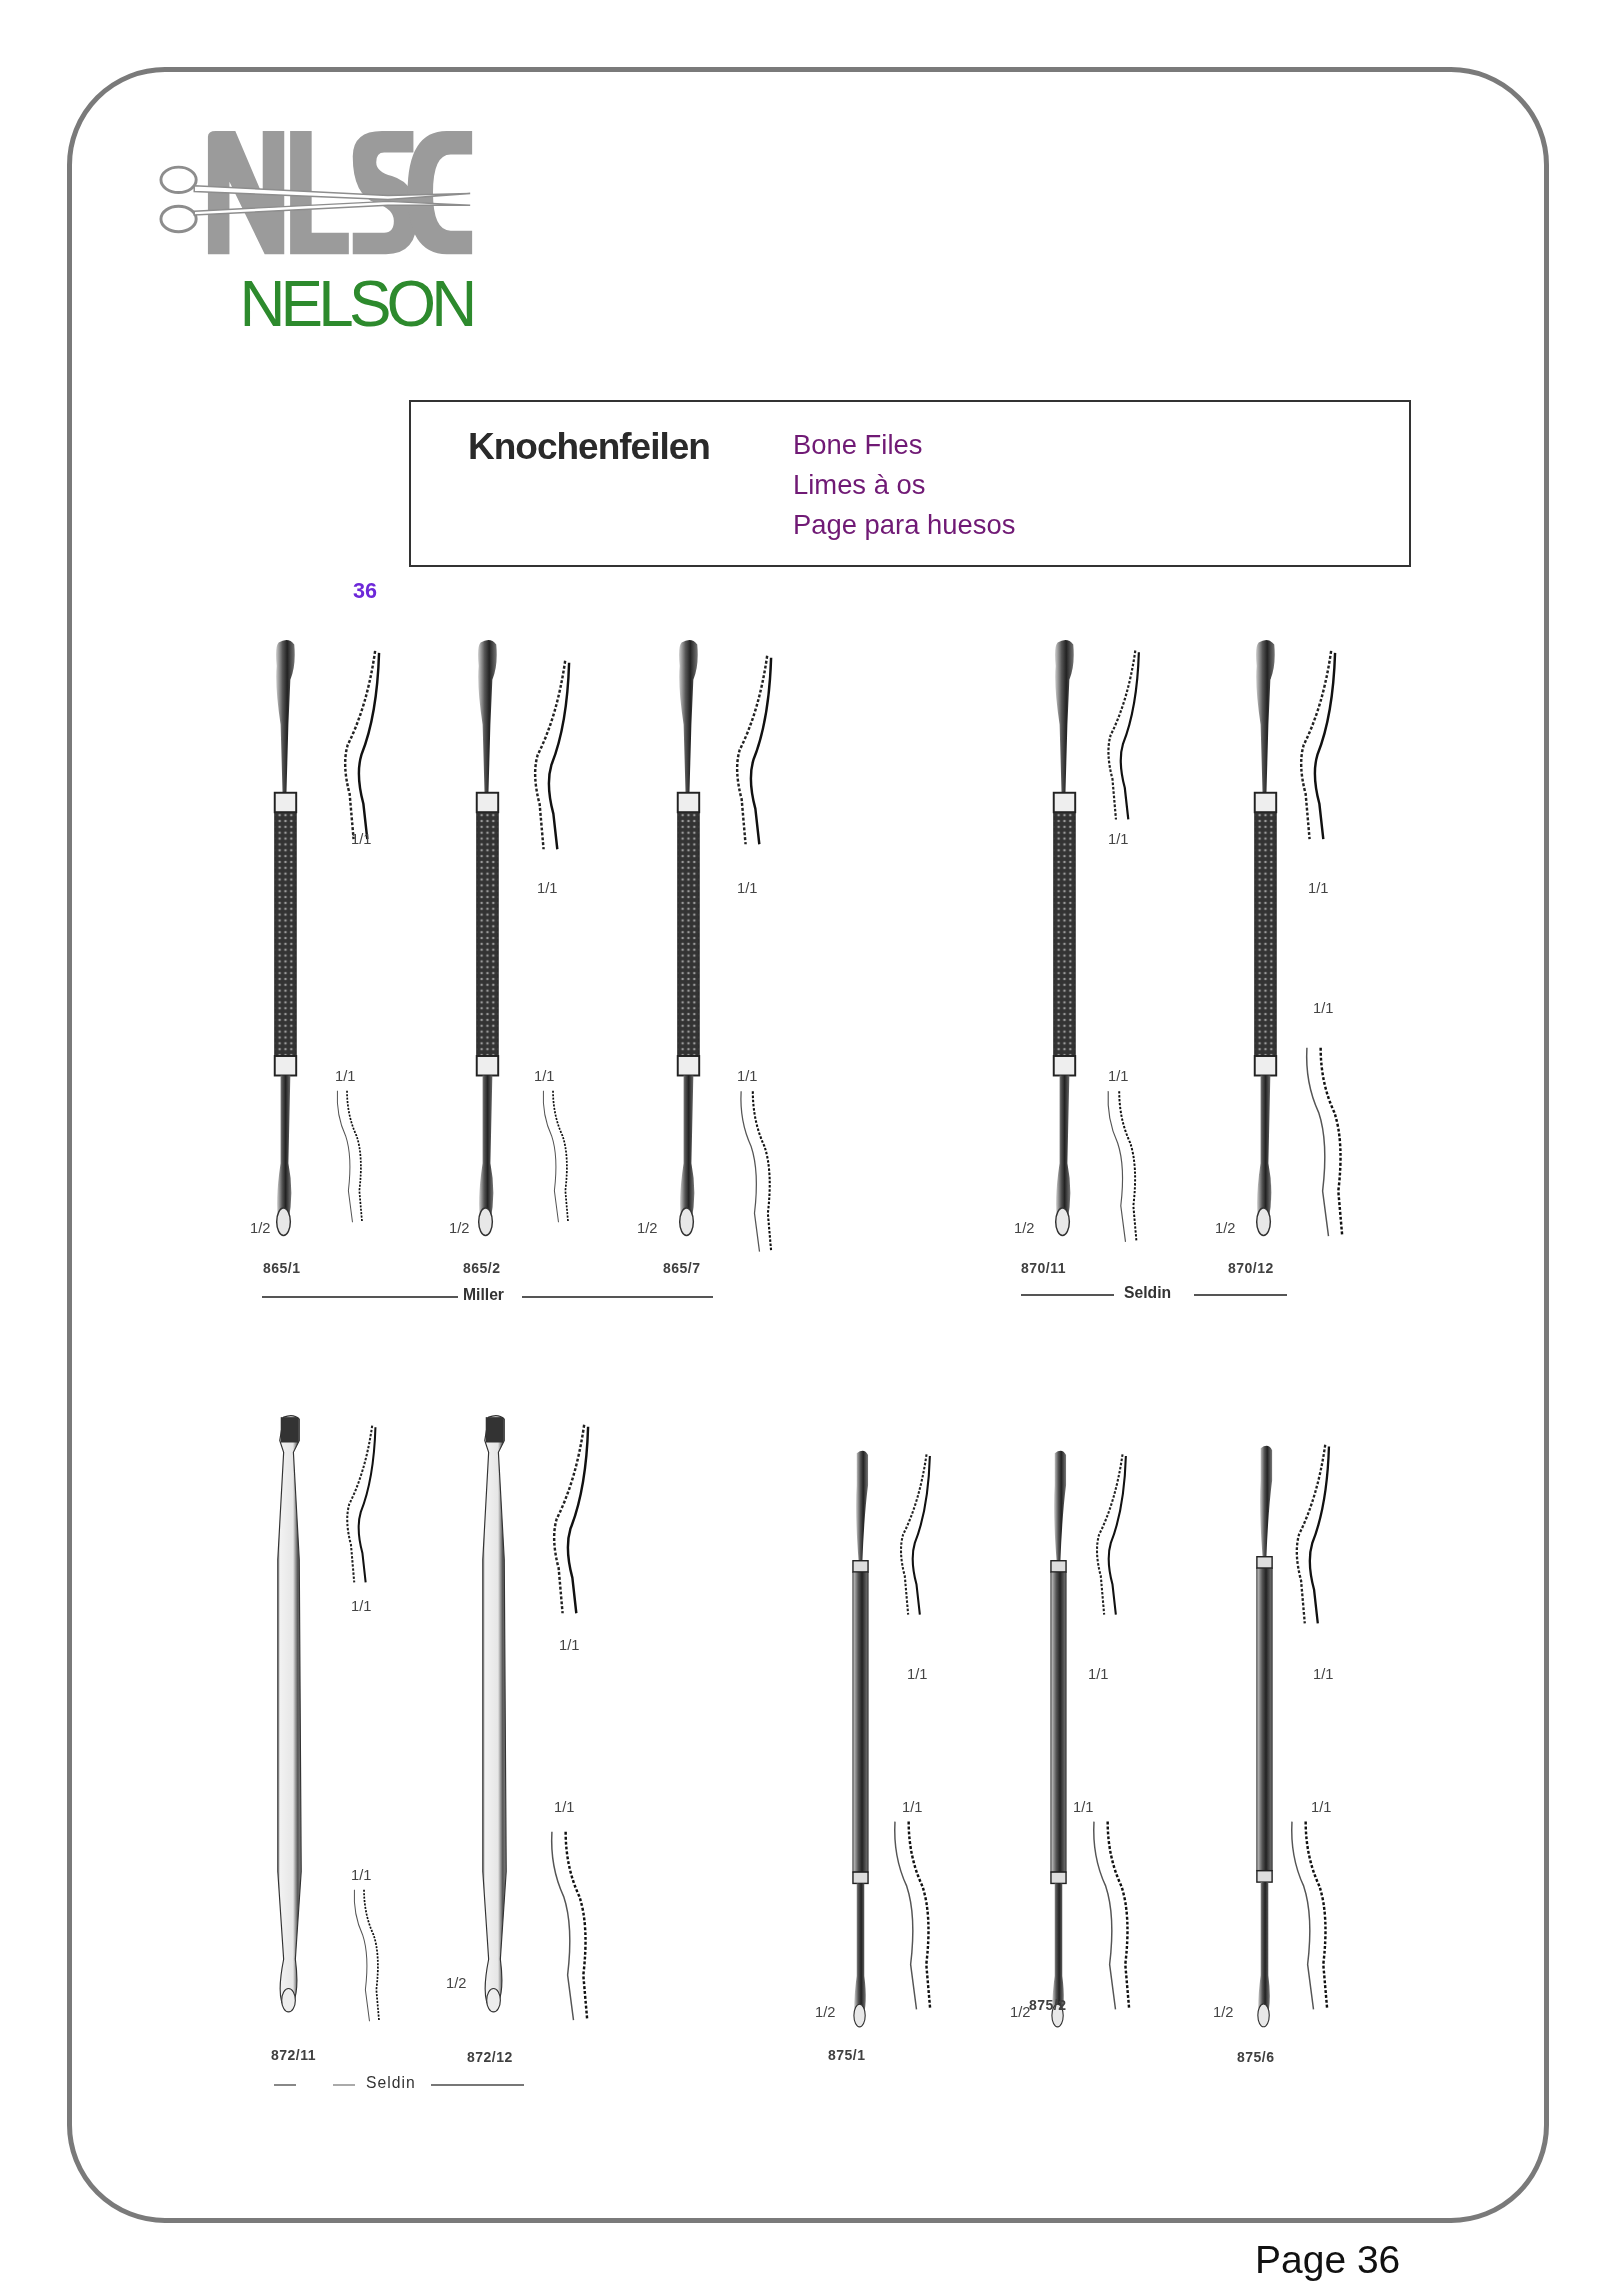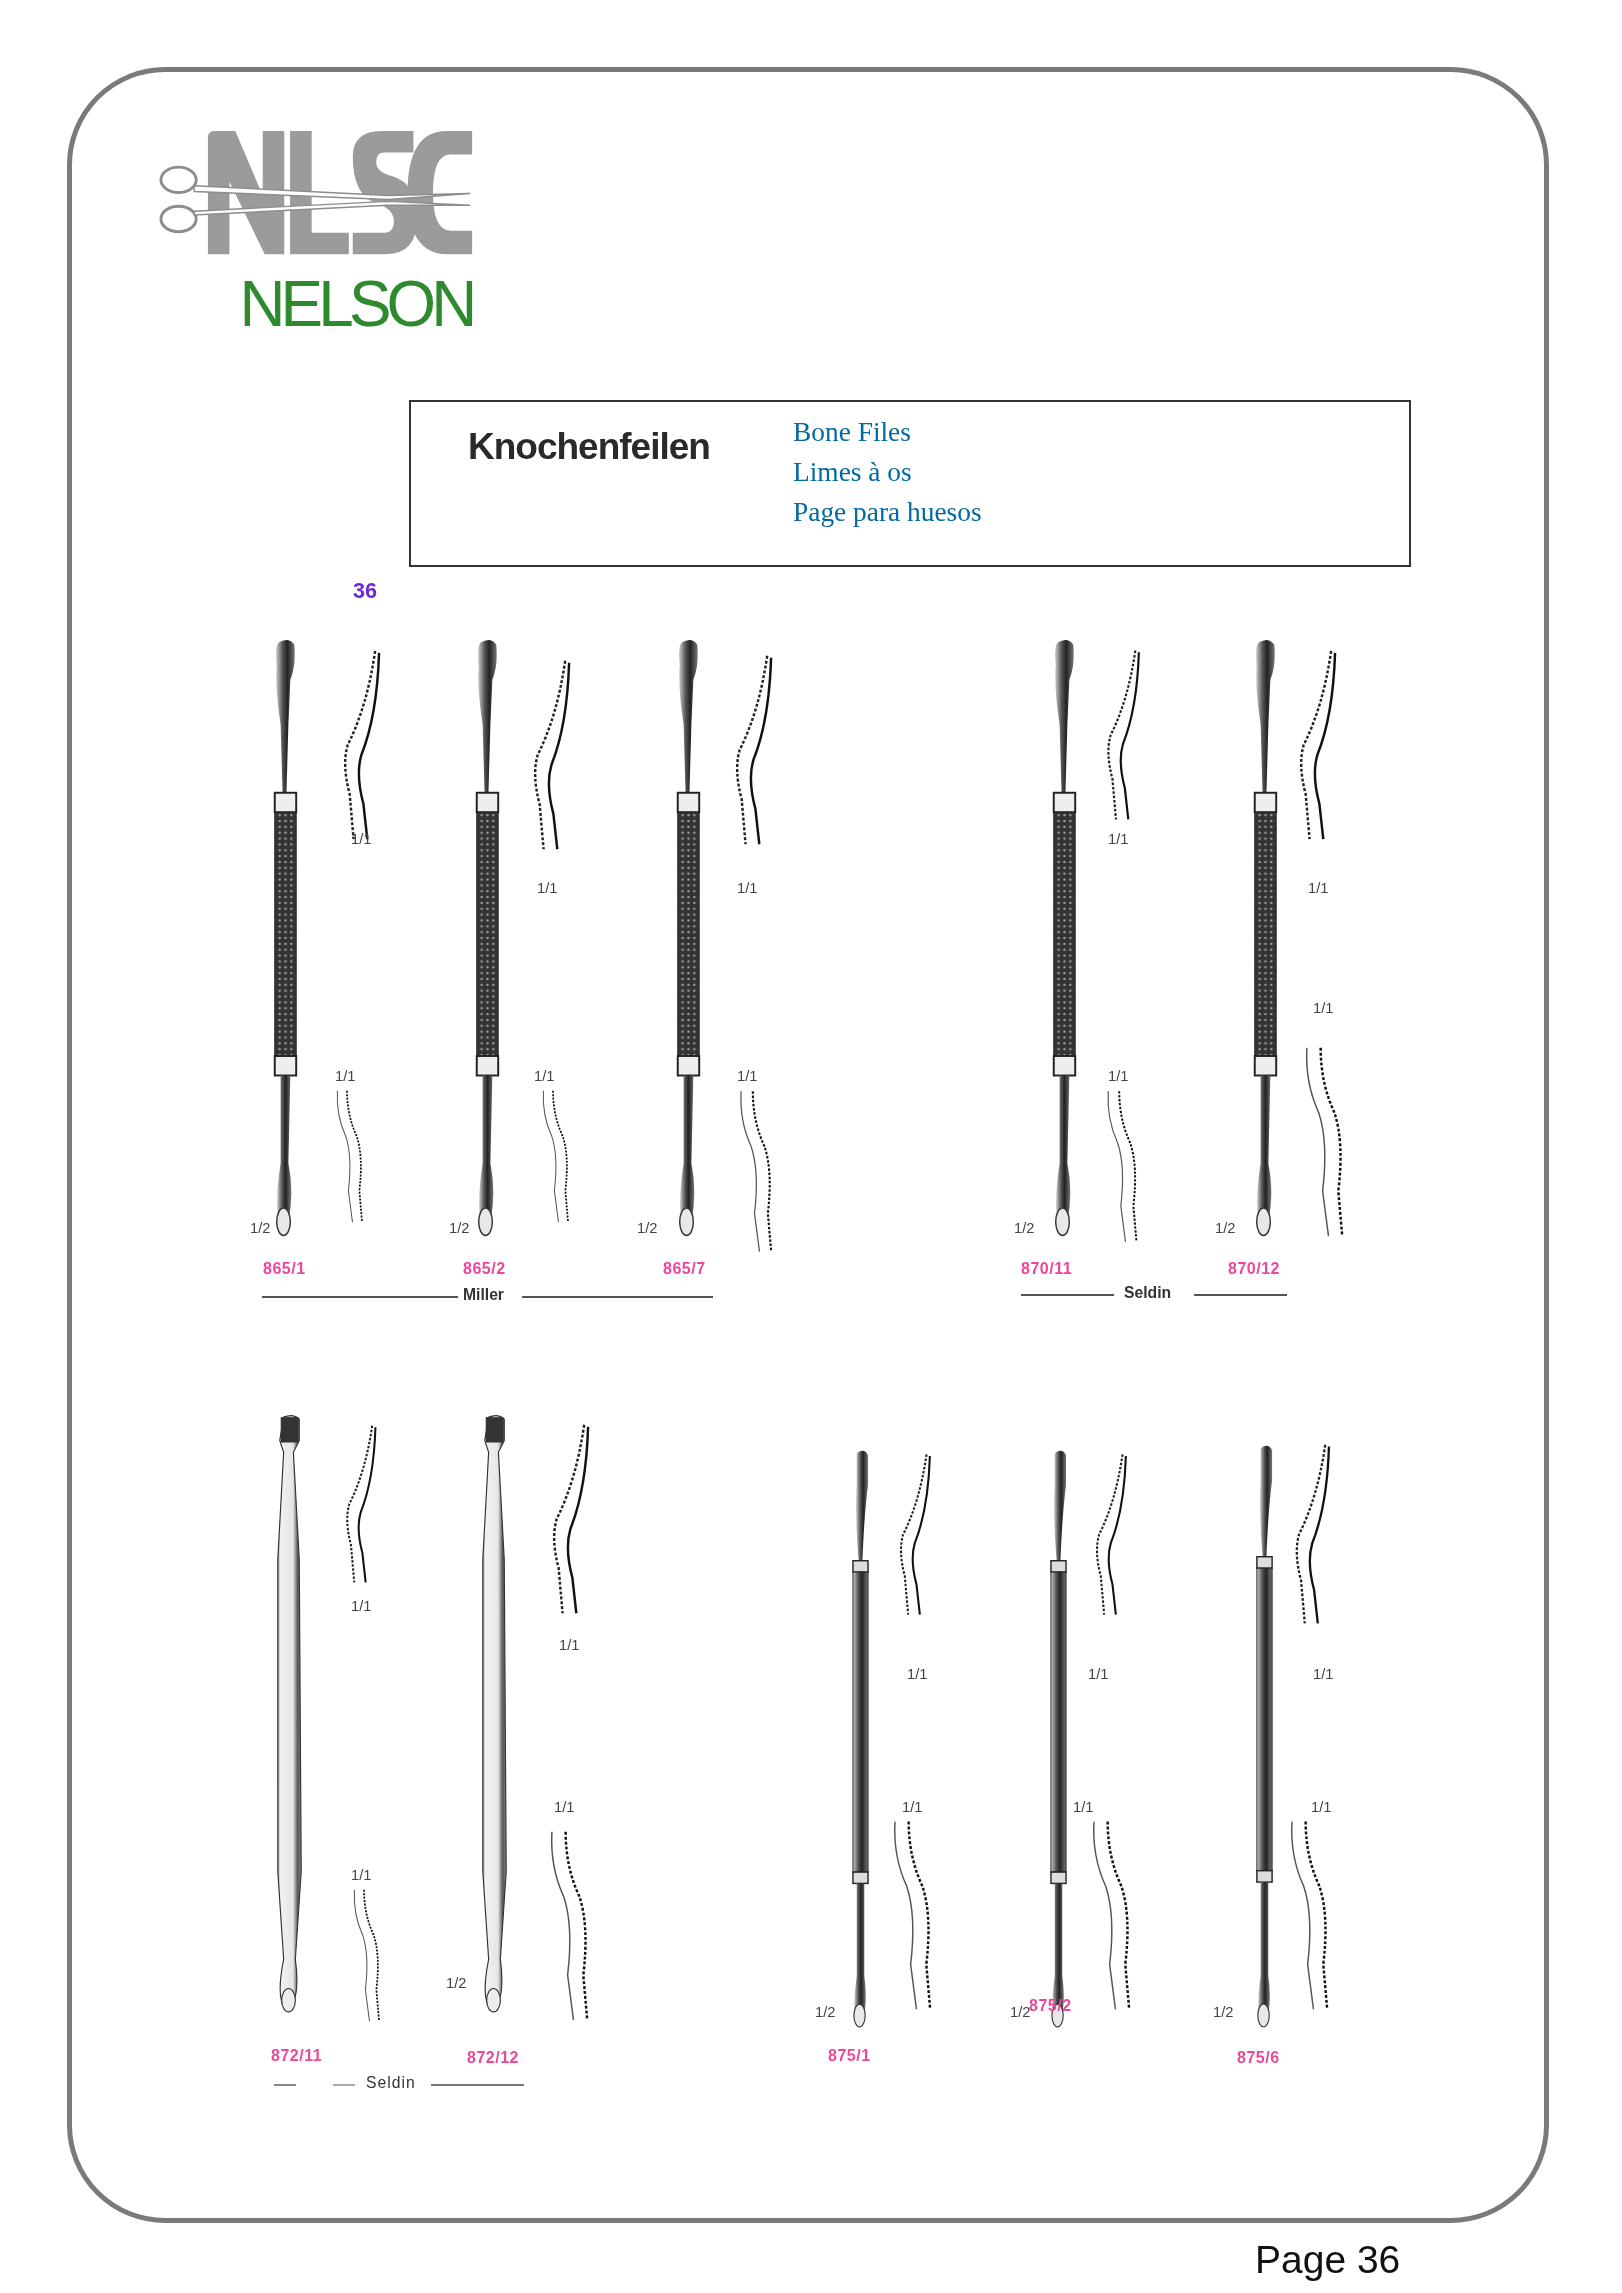--- a/index.html
+++ b/index.html
@@ -8,27 +8,27 @@
   .frame { position: absolute; left: 67px; top: 67px; width: 1482px; height: 2156px; border: 5.9px solid #7a7a7a; border-radius: 98px; box-sizing: border-box; }
 
   
   .logo { position: absolute; left: 157px; top: 127px; width: 323px; height: 206px; }
   .logo svg { display: block; }
   .logo-word { position: absolute; left: 80px; top: 139px; font-family: "Liberation Sans", sans-serif; font-size: 65px; color: #2d8a2d; letter-spacing: -4.9px; font-weight: 400; transform: scaleX(0.98); }
 
   
   .titlebox { position: absolute; left: 409px; top: 400px; width: 1002px; height: 167px; border: 2.9px solid #333; box-sizing: border-box; }
   .title-de { position: absolute; left: 57px; top: 23.5px; font-size: 37px; font-weight: 700; letter-spacing: -1px; color: #2a2a2a; }
-  .title-lines { position: absolute; left: 382px; top: 10px; font-size: 27.4px; line-height: 40px; color: #0369a1; font-family: Liberation Serif, serif; }
+  .title-lines { position: absolute; left: 382px; top: 23px; font-size: 27.4px; line-height: 40px; color: #701a75; }
   .title-lines div { white-space: nowrap; }
 
   .pagenum-top { position: absolute; left: 353px; top: 578px; font-size: 21.6px; font-weight: 700; color: #6d28d9; }
 
   .inst { position: absolute; }
-  .code { position: absolute; font-size: 16px; font-weight: 700; color: #ec4899; letter-spacing: 0.5px; }
+  .code { position: absolute; font-size: 14px; font-weight: 700; color: #404040; letter-spacing: 0.5px; }
   .code.light { font-weight: 700; }
   .group { position: absolute; height: 19.6px; text-align: center; }
   .group .line { position: absolute; top: 9.8px; height: 2px; background: #555; }
   .group .lbl { position: absolute; top: 0; font-size: 15.7px; font-weight: 700; color: #333; }
   .group .lbl.light { font-weight: 400; letter-spacing: 1px; }
 
   .scale { position: absolute; font-size: 14.7px; color: #444; }
 
   .footer { position: absolute; left: 1255px; top: 2238px; font-size: 39px; color: #111; }
 </style>

